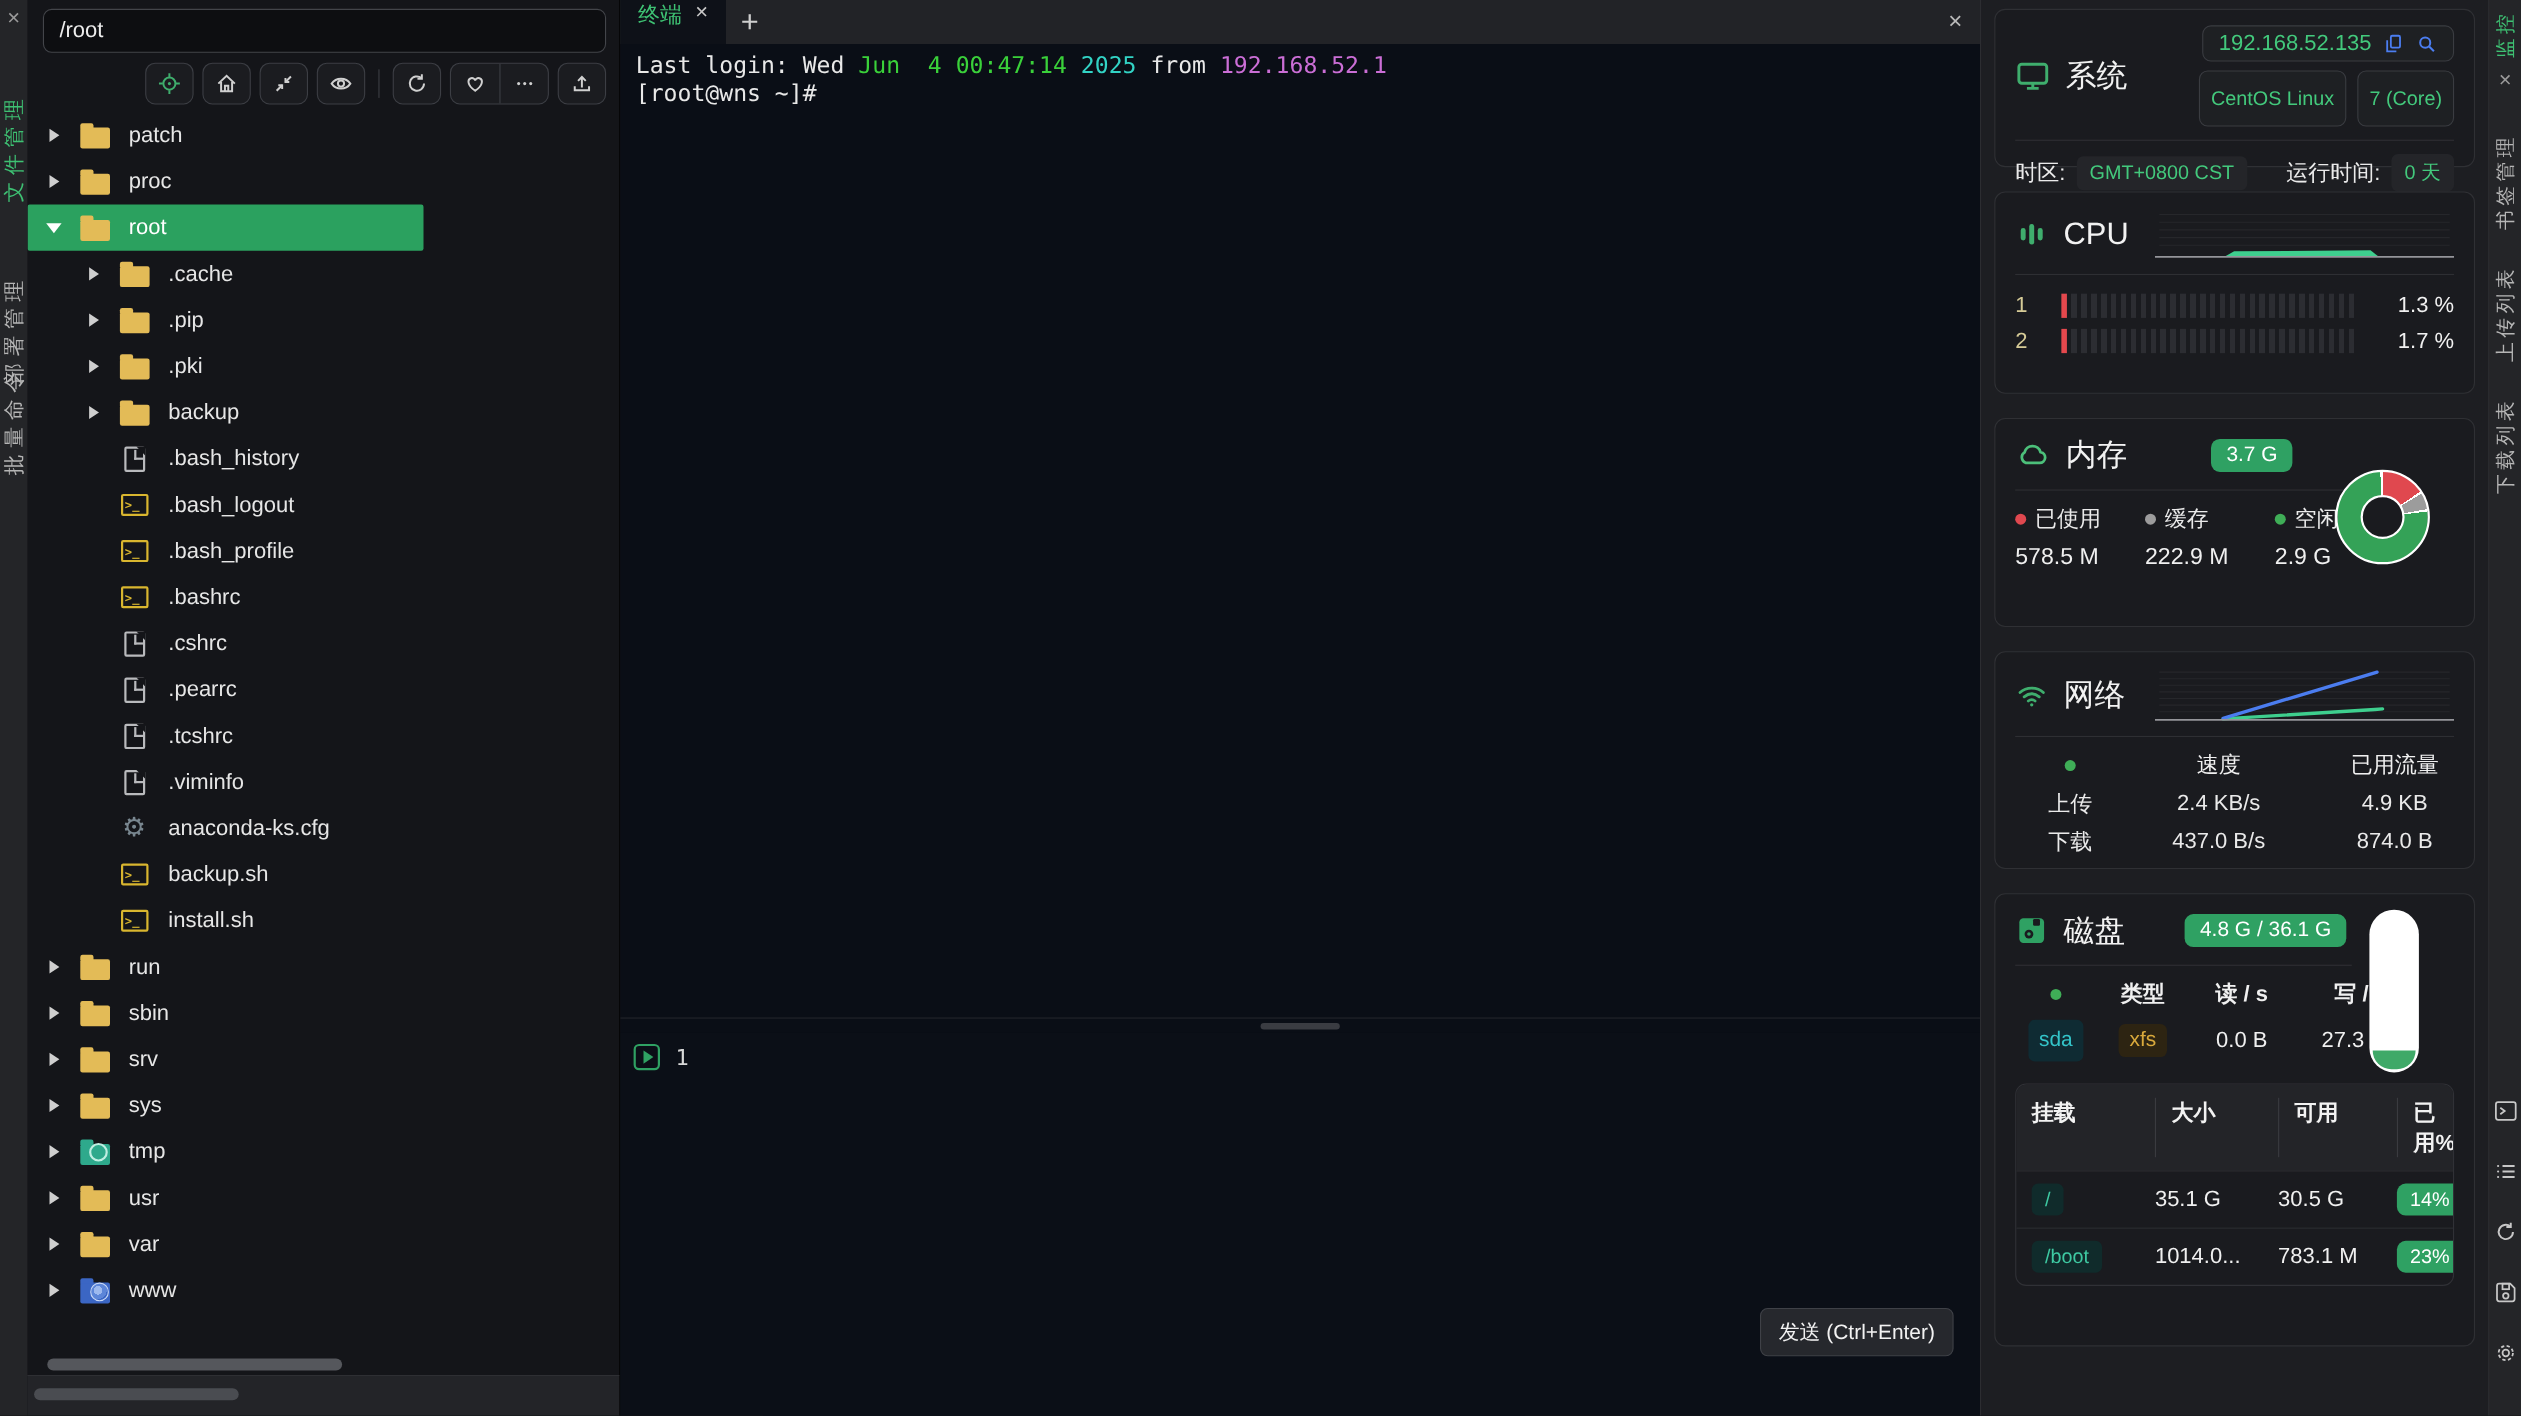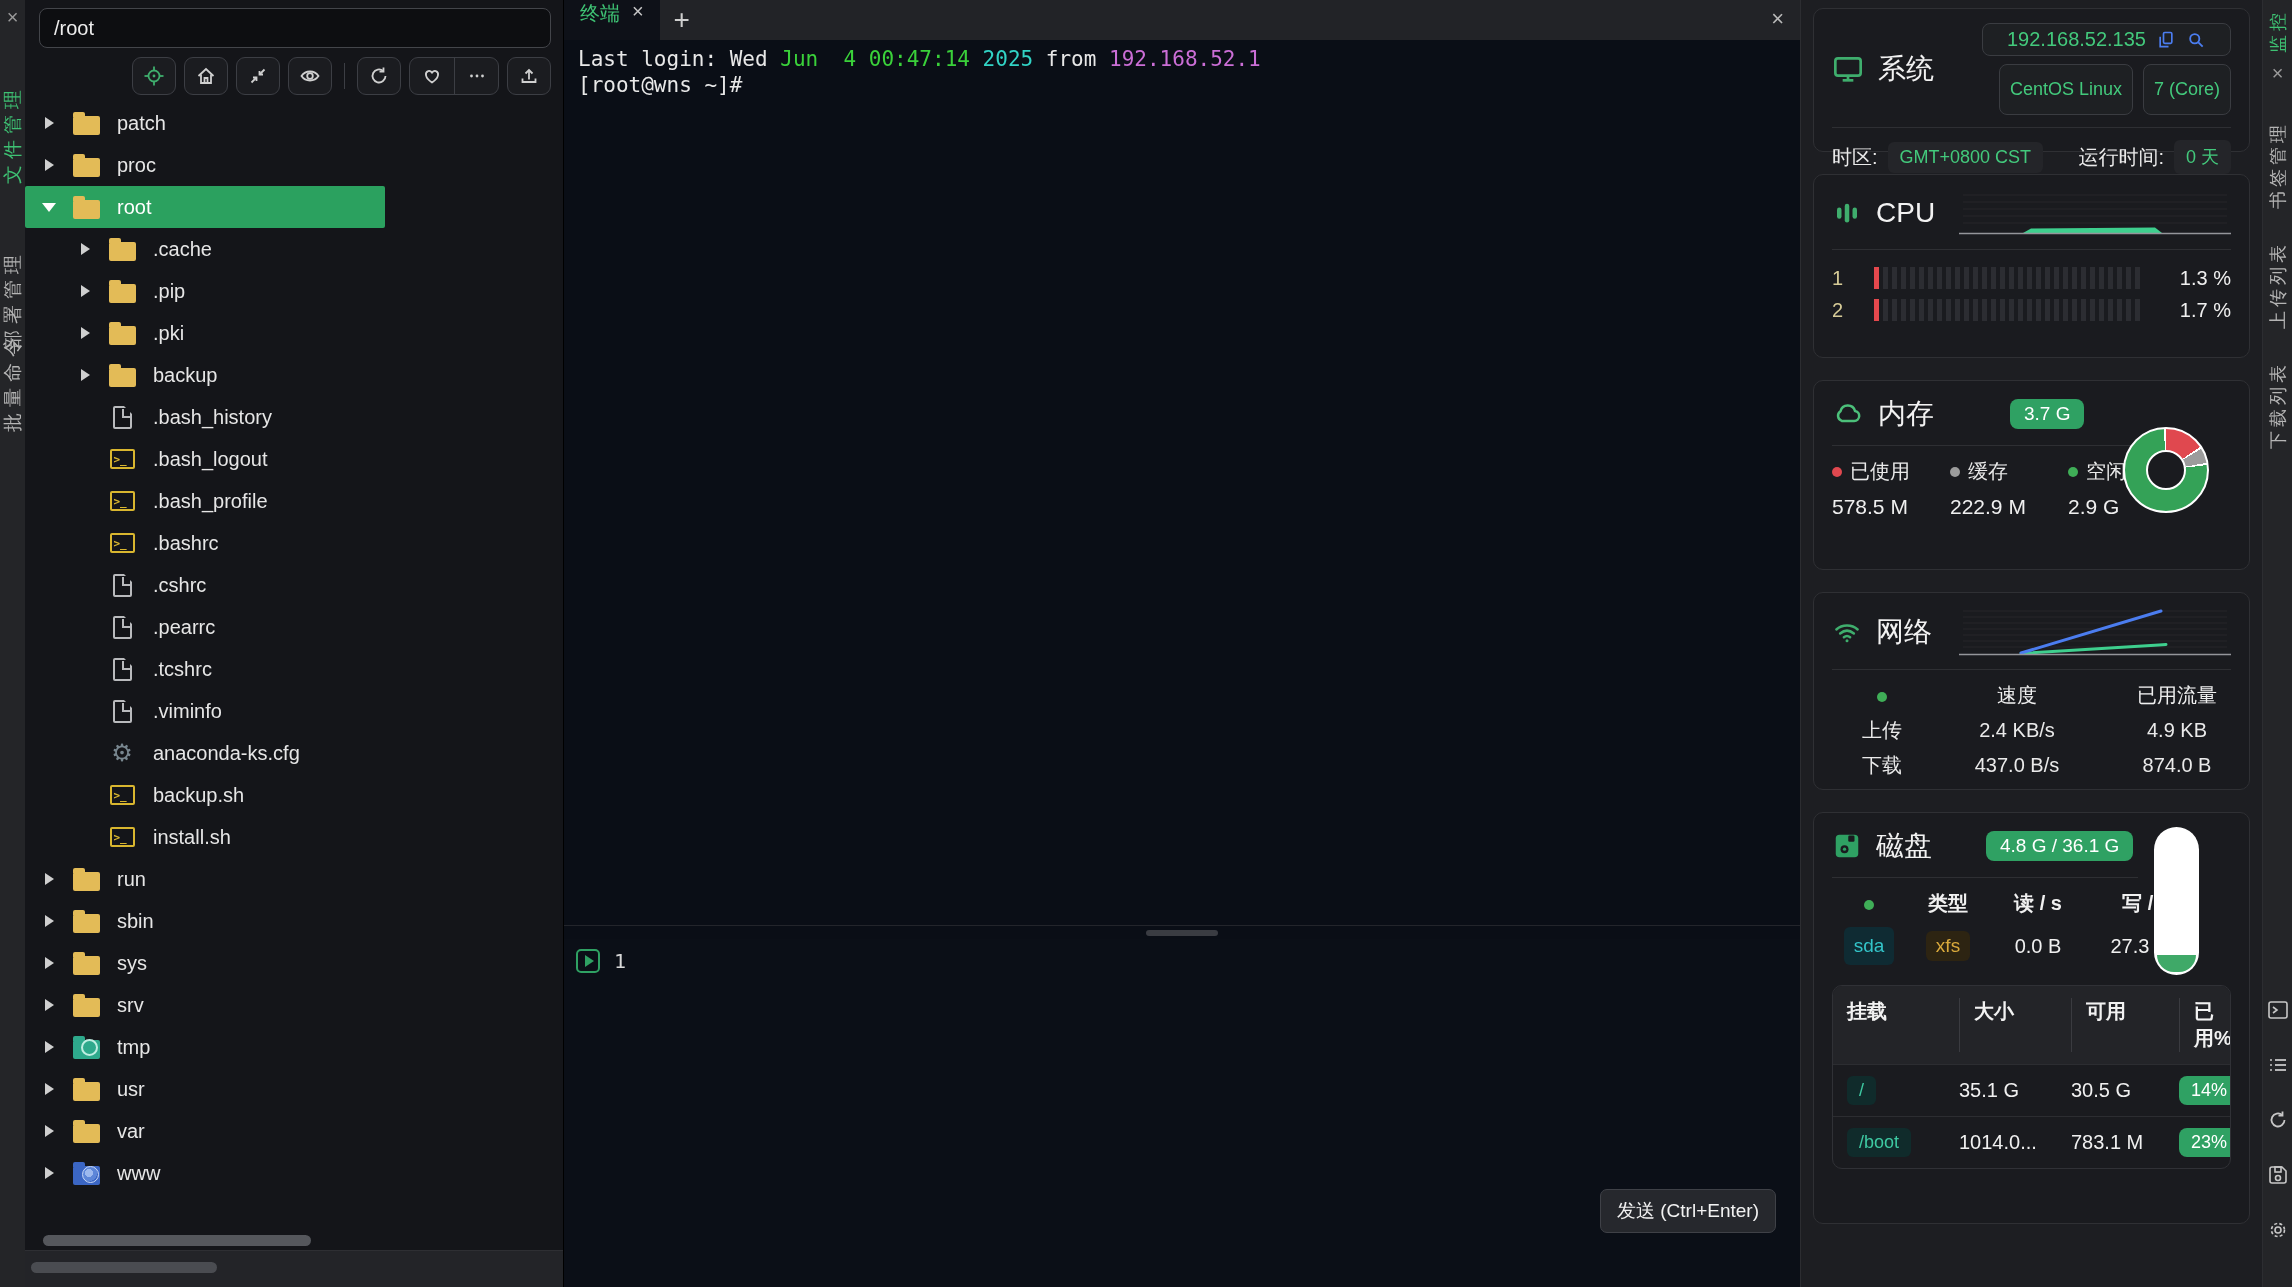--- a/index.html
+++ b/index.html
@@ -79,21 +79,21 @@
   .send{position:absolute;right:24px;bottom:54px;background:#26282d;border:1px solid #3f4147;color:#f2f2f2;font-size:19px;border-radius:7px;padding:8px 16px;cursor:pointer;font-family:"Liberation Sans",sans-serif}
 
   
   .monitor{width:462px;background:#1d1e22;border-left:1px solid #2c2d31;padding:8px 12px 0 12px;display:flex;flex-direction:column;gap:22px;flex-shrink:0;overflow:hidden}
   .card{background:#1a1b1f;border:1px solid #2f3034;border-radius:10px;padding:14px 18px;position:relative;flex-shrink:0}
   .c-system{height:144px}.c-cpu{height:184px}.c-mem{height:190px}.c-net{height:198px}.c-disk{height:412px}
   .chead{display:flex;align-items:center;gap:14px}
   .ctitle{font-size:28px;color:#f2f2f2;font-weight:400}
   .cdiv{height:1px;background:#2e2f33;margin:12px 0}
   .pill{border:1px solid #3a3c41;border-radius:8px;padding:14px 10px;color:#43c97c;font-size:18px;background:#1e2023;white-space:nowrap}
-  .ipbadge{display:flex;align-items:center;gap:10px;border:1px solid #3a3c41;border-radius:8px;padding:4px 24px;color:#43c97c;font-size:20px;background:#1e2023}
+  .ipbadge{display:flex;align-items:center;gap:10px;border:1px solid #3a3c41;border-radius:8px;padding:4px 14px;color:#43c97c;font-size:20px;background:#1e2023}
   .sysright{margin-left:auto;display:flex;flex-direction:column;align-items:flex-end;gap:8px}
   .pillrow{display:flex;gap:10px}
   .sysrow{display:flex;align-items:center;margin-top:8px;font-size:20px;color:#eaeaea}
   .kv{background:#242529;border-radius:6px;padding:5px 12px;color:#43c97c;margin-left:10px;font-size:18px;white-space:nowrap}
   .upgrp{margin-left:auto;display:flex;align-items:center}
   .spark{margin-left:auto}
   .corerow{display:flex;align-items:center;height:32px;font-size:20px}
   .coreid{width:26px;color:#d6cb97}
   .corebar{flex:1;height:22px;margin:0 16px;position:relative;background:repeating-linear-gradient(90deg,#2c2d32 0 5px,transparent 5px 9px);cursor:default}
   .corebar::before{content:"";position:absolute;left:0;top:0;width:5px;height:100%;background:#e5484d}
@@ -375,30 +375,30 @@
           </span>
           <span class="lbl">sbin</span>
         </div>
       <div class="r l0">
           <span class="cvbox">
             <span class="cv"></span>
           </span>
           <span class="ibox">
             <span class="ifolder"></span>
           </span>
+          <span class="lbl">srv</span>
+        </div>
+      <div class="r l0">
+          <span class="cvbox">
+            <span class="cv"></span>
+          </span>
+          <span class="ibox">
+            <span class="ifolder"></span>
+          </span>
           <span class="lbl">sys</span>
-        </div>
-      <div class="r l0">
-          <span class="cvbox">
-            <span class="cv"></span>
-          </span>
-          <span class="ibox">
-            <span class="ifolder"></span>
-          </span>
-          <span class="lbl">srv</span>
         </div>
       <div class="r l0">
           <span class="cvbox">
             <span class="cv"></span>
           </span>
           <span class="ibox">
             <span class="ifolder tmp"></span>
           </span>
           <span class="lbl">tmp</span>
         </div>

